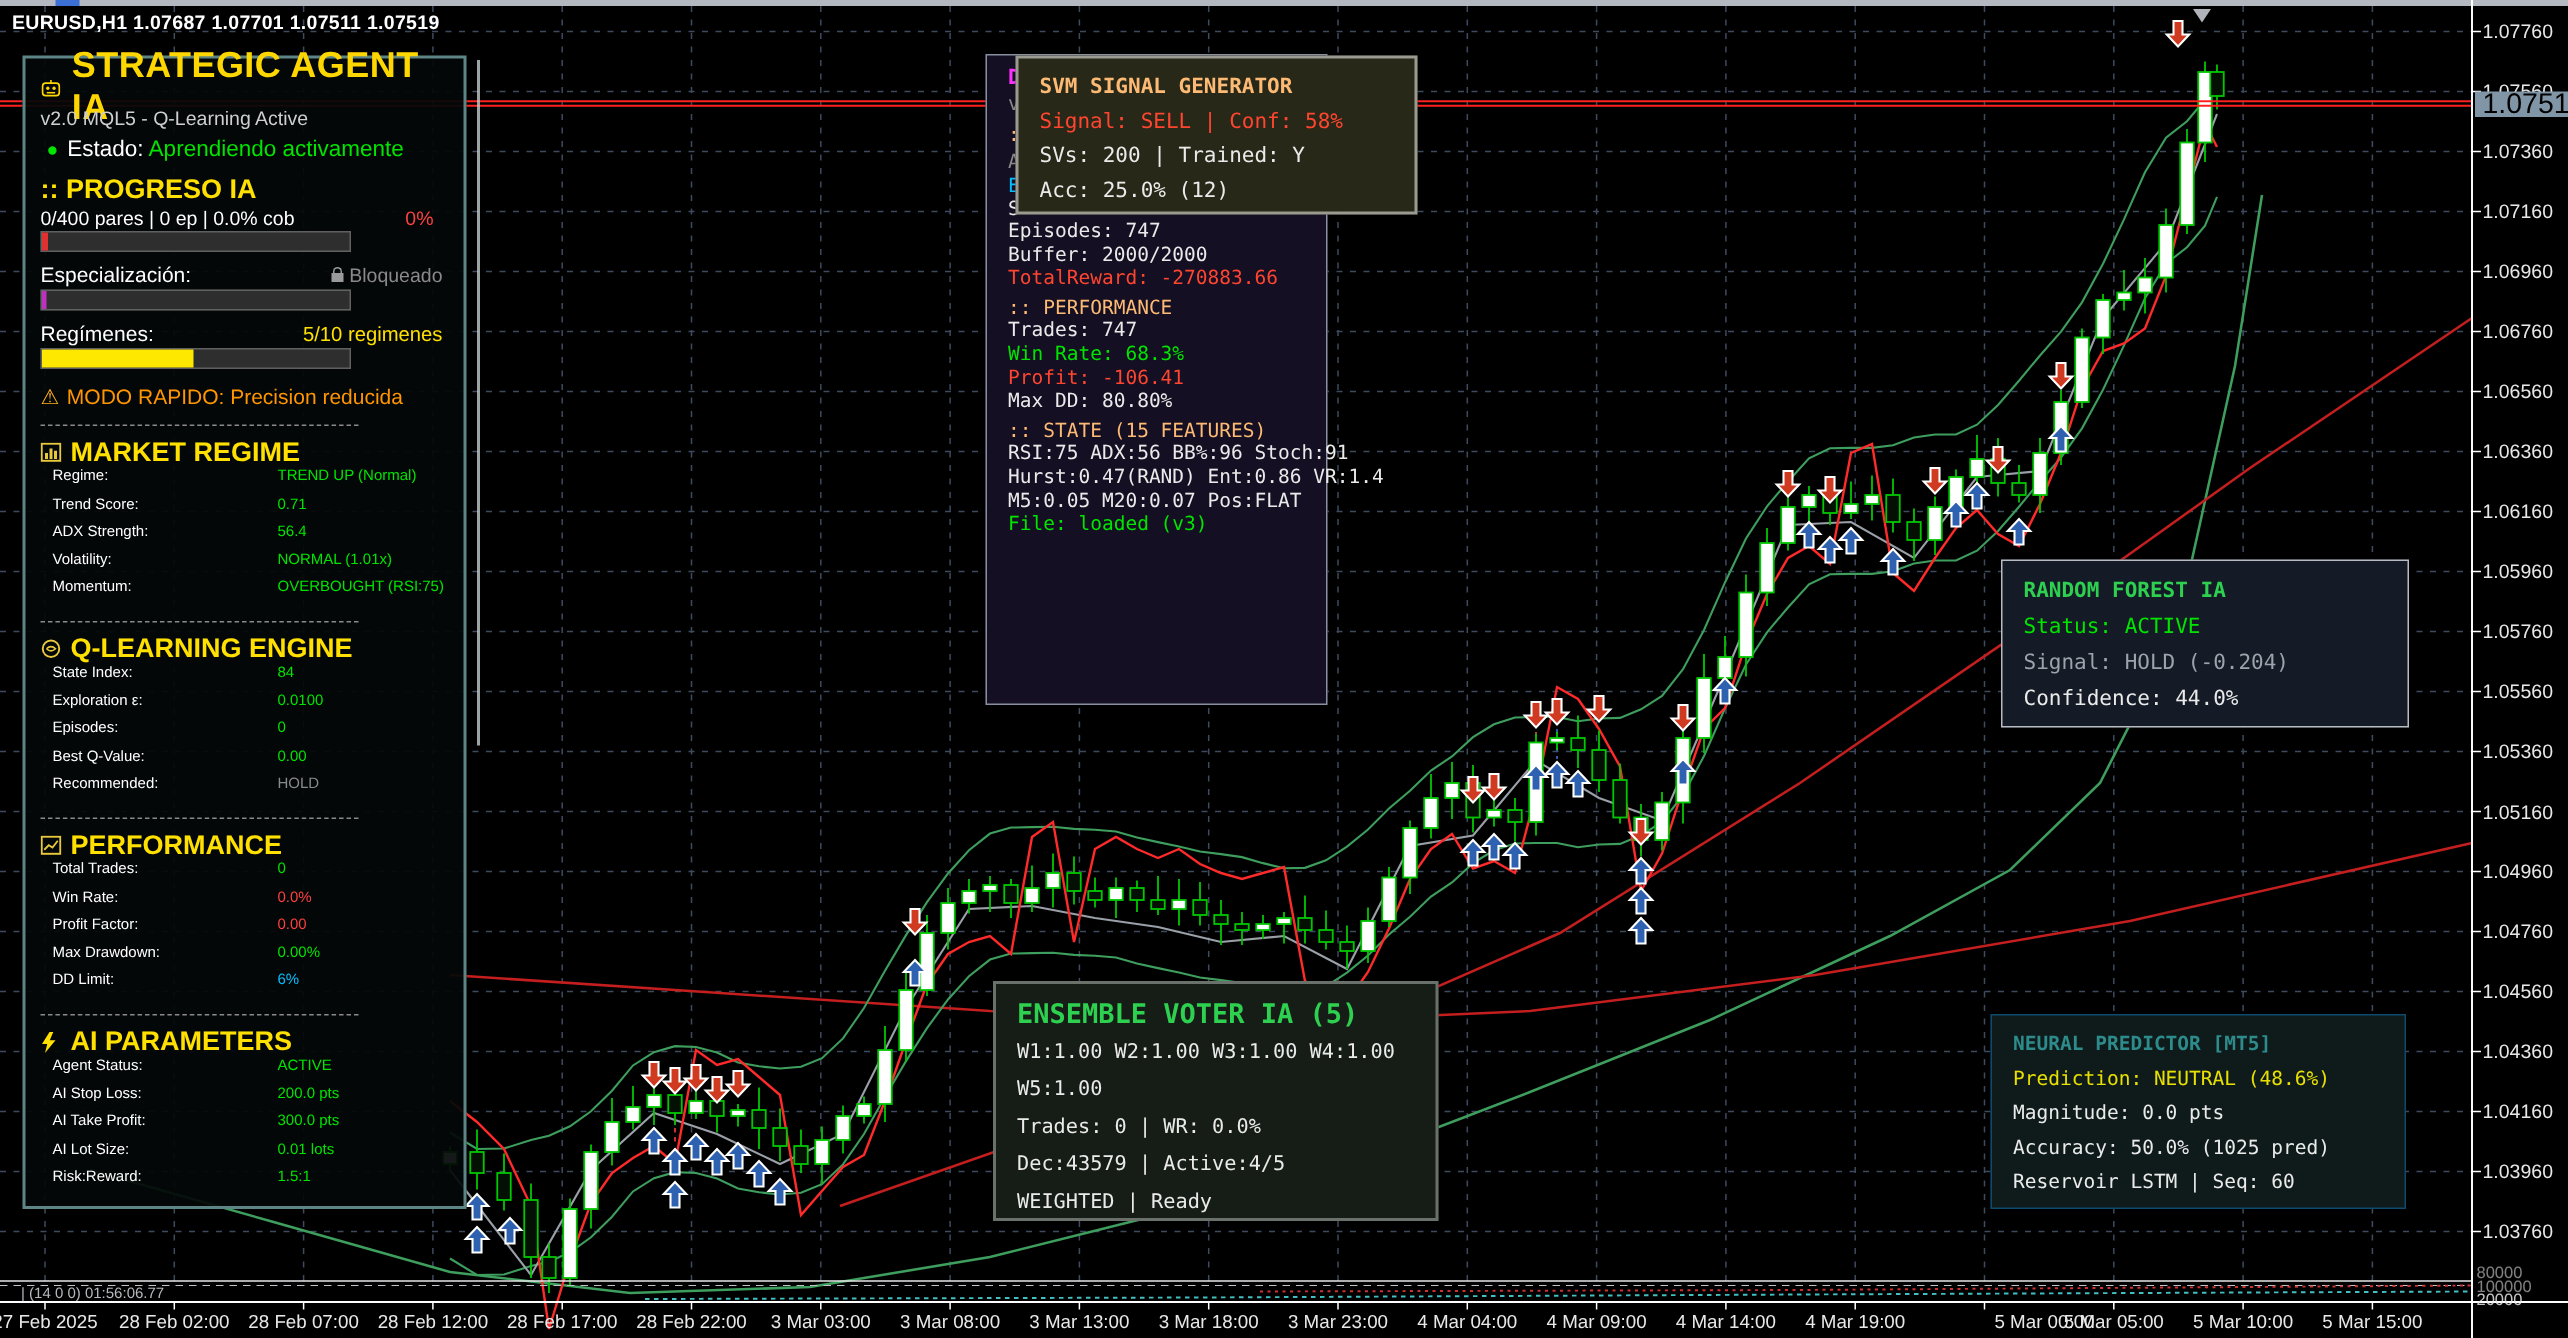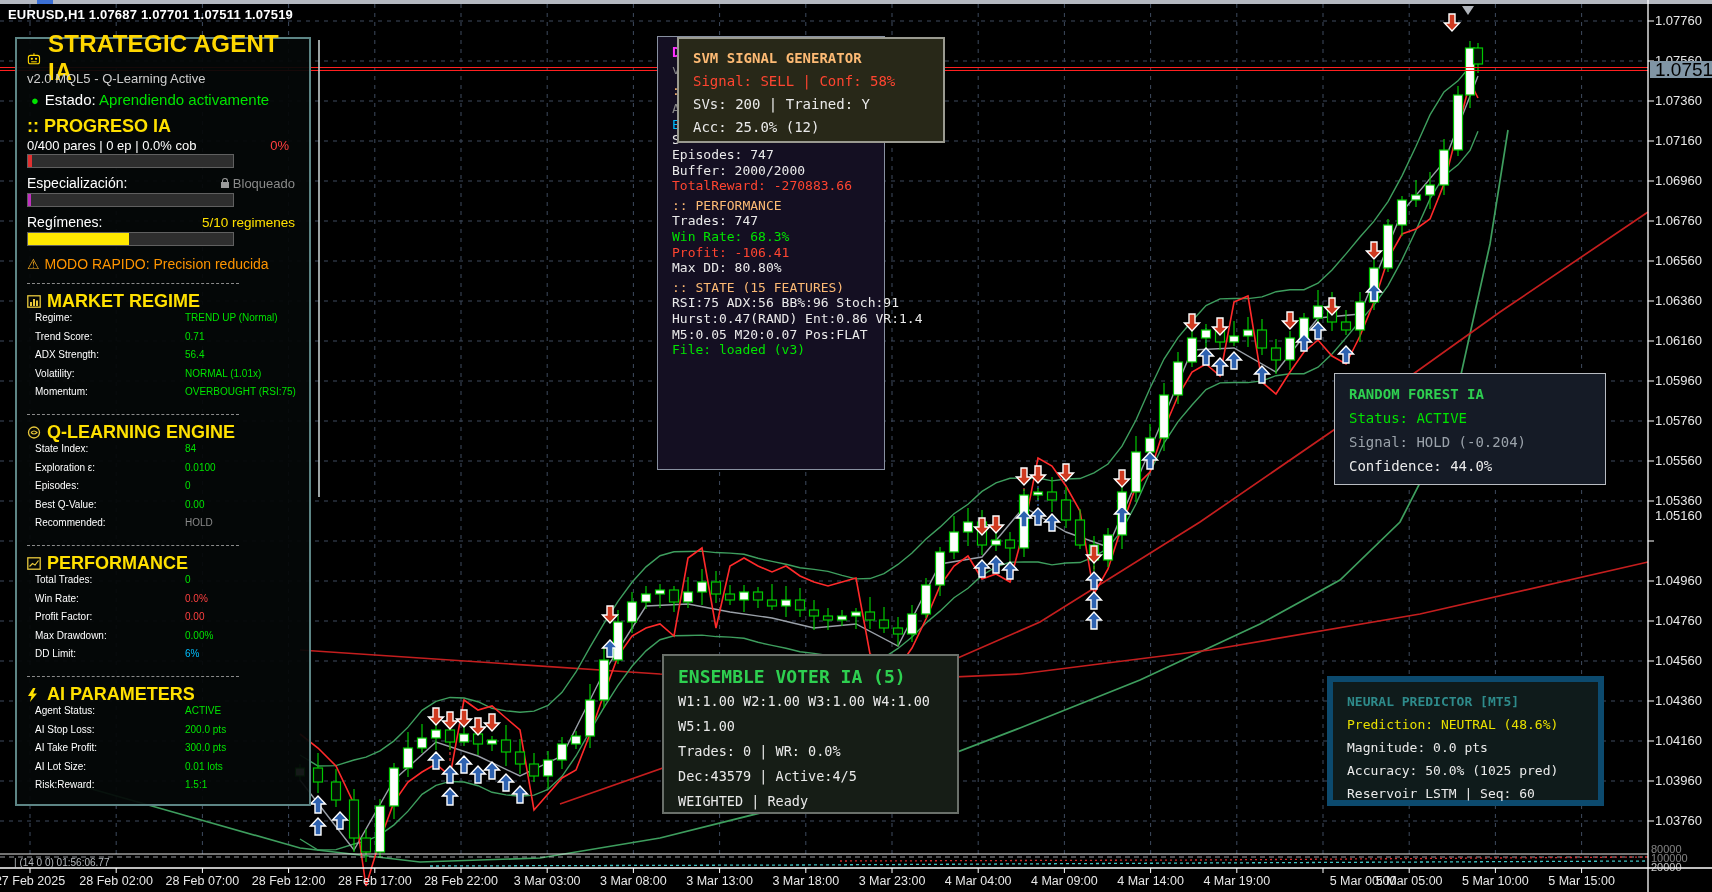--- a/index.html
+++ b/index.html
@@ -38,21 +38,21 @@
   #svm-panel{left:677px;top:37px;width:268px;height:106px;background:#282818;border:2px solid #9a9a90;
       padding:8px 0 0 14px;font-size:14px;line-height:23px;z-index:2;}
   
   #rf-panel{left:1334px;top:373px;width:272px;height:112px;background:#151b26;border:1px solid #b8bcc2;
       padding:8px 0 0 14px;font-size:14px;line-height:24px;z-index:2;}
   
   #ens-panel{left:662px;top:654px;width:297px;height:160px;background:#161d16;border:2px solid #6a706a;
       padding:8px 0 0 14px;font-size:13.5px;line-height:25px;z-index:2;}
   #ens-panel .title{font-size:18px;font-weight:bold;}
   
-  #neural-panel{left:1327px;top:676px;width:277px;height:130px;background:#0f1b1b;border:6px solid #0c4a6e;
+  #neural-panel{left:1327px;top:676px;width:277px;height:130px;background:#0f1b1b;border:1px solid #0c4a6e;
       padding:8px 0 0 14px;font-size:13px;line-height:23px;z-index:2;}
   
   #sp{left:15px;top:37px;width:296px;height:769px;background:rgba(4,8,8,0.93);
       border:2px solid #5d8585;padding:6px 0 0 10px;color:#fff;z-index:3;}
   #sp-title-row{display:flex;align-items:center;gap:7px;height:26px;}
   #sp-title{color:#ffd700;font-size:24px;font-weight:bold;letter-spacing:.3px;}
   #sp-sub{color:#cfcfcf;font-size:13px;height:17px;}
   #sp-estado{font-size:15px;height:21px;margin-top:3px;}
   #sp-estado .dot{color:#00e400;margin:0 6px 0 4px;font-size:13px;}
   #sp-estado .val{color:#00e400;}
@@ -421,21 +421,21 @@
       <div class="plabel" style="top: 133px;">1.07160</div>
       <div class="plabel" style="top: 173px;">1.06960</div>
       <div class="plabel" style="top: 213px;">1.06760</div>
       <div class="plabel" style="top: 253px;">1.06560</div>
       <div class="plabel" style="top: 293px;">1.06360</div>
       <div class="plabel" style="top: 333px;">1.06160</div>
       <div class="plabel" style="top: 373px;">1.05960</div>
       <div class="plabel" style="top: 413px;">1.05760</div>
       <div class="plabel" style="top: 453px;">1.05560</div>
       <div class="plabel" style="top: 493px;">1.05360</div>
-      <div class="plabel" style="top: 508px;">1.05160</div>
+      <div class="plabel" style="top: 534px;">1.05160</div>
       <div class="plabel" style="top: 573px;">1.04960</div>
       <div class="plabel" style="top: 613px;">1.04760</div>
       <div class="plabel" style="top: 653px;">1.04560</div>
       <div class="plabel" style="top: 693px;">1.04360</div>
       <div class="plabel" style="top: 733px;">1.04160</div>
       <div class="plabel" style="top: 773px;">1.03960</div>
       <div class="plabel" style="top: 813px;">1.03760</div>
     </div>
   <div id="price-tag" style="top: 61px;">1.07519</div>
   <div id="time-axis">

